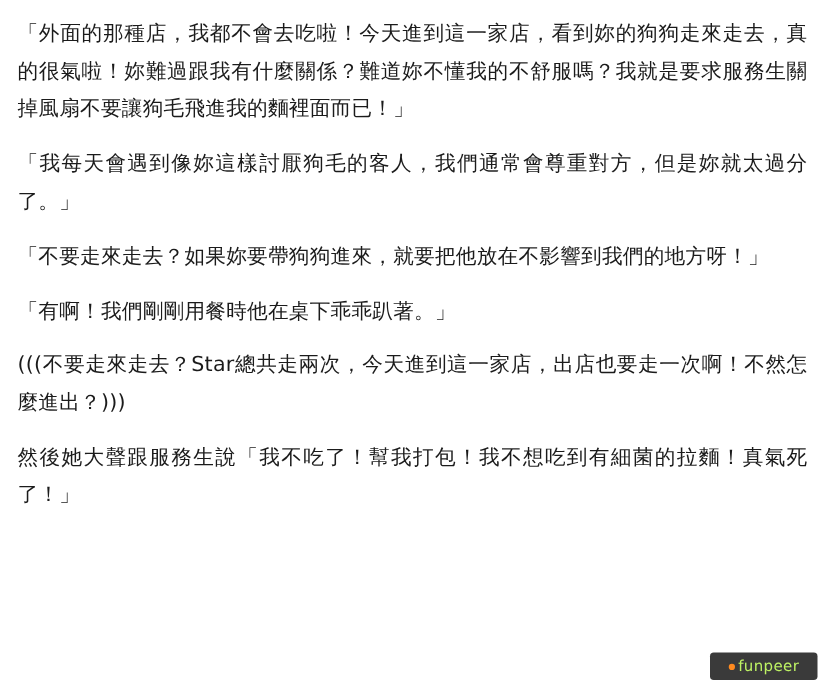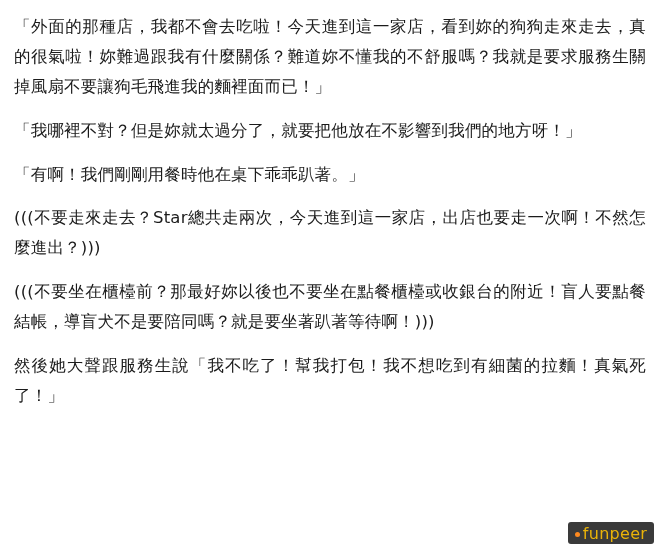--- a/index.html
+++ b/index.html
@@ -41,44 +41,44 @@
     bottom: 6px;
     width: 86px;
     height: 22px;
     background: #3a3a3a;
     border-radius: 3px;
     display: flex;
     align-items: center;
     justify-content: center;
   }
   .watermark span {
-    color: #eab308;
-    font-size: 16px;
+    color: #bef264;
+    font-size: 12px;
     font-family: "DejaVu Sans", "Liberation Sans", sans-serif;
     letter-spacing: 0.3px;
   }
   .watermark .dot {
     display: inline-block;
     width: 5px;
     height: 5px;
     border-radius: 50%;
     background: #ff8a1f;
     margin-right: 3px;
     vertical-align: middle;
   }
 </style>
 </head>
 <body>
 
 <div class="page">
 
   <p class="para">「外面的那種店，我都不會去吃啦！今天進到這一家店，看到妳的狗狗走來走去，真的很氣啦！妳難過跟我有什麼關係？難道妳不懂我的不舒服嗎？我就是要求服務生關掉風扇不要讓狗毛飛進我的麵裡面而已！」</p>
-  <p class="para">「我哪裡不對？但是妳就太過分了，就要把他放在不影響到我們的地方呀！」</p>
+  <p class="para">「我每天會遇到像妳這樣討厭狗毛的客人，我們通常會尊重對方，但是妳就太過分了。」</p>
+  <p class="para">「不要走來走去？如果妳要帶狗狗進來，就要把他放在不影響到我們的地方呀！」</p>
   <p class="para tight">「有啊！我們剛剛用餐時他在桌下乖乖趴著。」</p>
   <p class="para">(((不要走來走去？Star總共走兩次，今天進到這一家店，出店也要走一次啊！不然怎麼進出？)))</p>
-  <p class="para">(((不要坐在櫃檯前？那最好妳以後也不要坐在點餐櫃檯或收銀台的附近！盲人要點餐結帳，導盲犬不是要陪同嗎？就是要坐著趴著等待啊！)))</p>
   <p class="para">然後她大聲跟服務生說「我不吃了！幫我打包！我不想吃到有細菌的拉麵！真氣死了！」</p>
 
   <div class="watermark">
     <span><span class="dot"></span><span>funpeer</span></span>
   </div>
 
 </div>
 
 </body></html>

